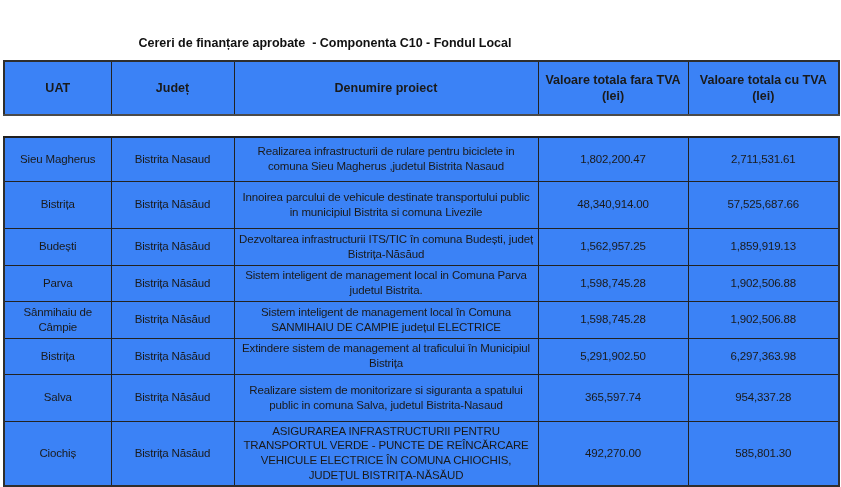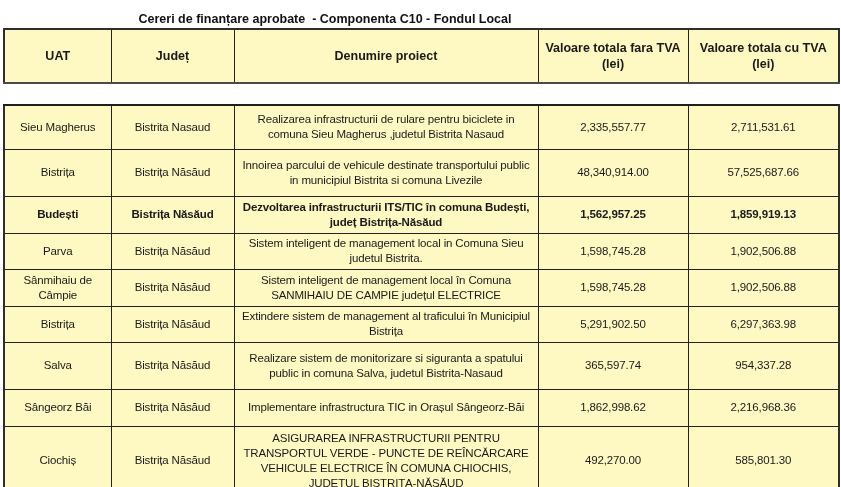--- a/index.html
+++ b/index.html
@@ -12,33 +12,34 @@
   .page {
     position: relative;
     width: 841px;
     height: 487px;
     background: #ffffff;
     overflow: hidden;
   }
   .doc-title {
     width: 650px;
     padding-top: 12px;
-    padding-bottom: 2px;
+    padding-bottom: 10px;
     text-align: center;
     font-size: 12.5px;
     font-weight: bold;
     white-space: pre;
     color: #111;
+    margin-top: 24px;
   }
   table {
     border-collapse: collapse;
     table-layout: fixed;
     margin-left: 3px;
     width: 835px;
-    background: #fef9c3;
+    background: #3b82f6;
   }
   .header-table {
     border: 2px solid #2e2e2e;
     border-bottom: 2px solid #4a4a4a;
   }
   .data-table {
     margin-top: 20px;
     border: 2px solid #2e2e2e;
     border-top: 2px solid #1f1f1f;
   }
@@ -56,21 +57,21 @@
     line-height: 1.3;
   }
   td {
     font-size: 11.5px;
     letter-spacing: -0.15px;
     line-height: 1.3;
   }
   
   .data-table tr:nth-child(1) { height: 44px; }
   .data-table tr:nth-child(2) { height: 47px; }
-  .data-table tr:nth-child(3) { height: 37px; font-weight: bold; }
+  .data-table tr:nth-child(3) { height: 37px; }
   .data-table tr:nth-child(4) { height: 36px; }
   .data-table tr:nth-child(5) { height: 37px; }
   .data-table tr:nth-child(6) { height: 36px; }
   .data-table tr:nth-child(7) { height: 47px; }
   .data-table tr:nth-child(8) { height: 37px; }
   .data-table tr:nth-child(9) { height: 70px; }
 </style>
 </head>
 <body>
 
@@ -103,41 +104,41 @@
       <col style="width:123px">
       <col style="width:304px">
       <col style="width:150px">
       <col style="width:151px">
     </colgroup>
     <tbody id="table-body">
         <tr>
       <td>Sieu Magherus</td>
       <td>Bistrita Nasaud</td>
       <td>Realizarea infrastructurii de rulare pentru biciclete in comuna Sieu Magherus ,judetul Bistrita Nasaud</td>
-      <td>2,335,557.77</td>
+      <td>1,802,200.47</td>
       <td>2,711,531.61</td>
     </tr>
         <tr>
       <td>Bistrița</td>
       <td>Bistrița Năsăud</td>
       <td>Innoirea parcului de vehicule destinate transportului public in municipiul Bistrita si comuna Livezile</td>
       <td>48,340,914.00</td>
       <td>57,525,687.66</td>
     </tr>
         <tr>
       <td>Budești</td>
       <td>Bistrița Năsăud</td>
       <td>Dezvoltarea infrastructurii ITS/TIC în comuna Budești, județ Bistrița-Năsăud</td>
       <td>1,562,957.25</td>
       <td>1,859,919.13</td>
     </tr>
         <tr>
       <td>Parva</td>
       <td>Bistrița Năsăud</td>
-      <td>Sistem inteligent de management local in Comuna Sieu judetul Bistrita.</td>
+      <td>Sistem inteligent de management local in Comuna Parva judetul Bistrita.</td>
       <td>1,598,745.28</td>
       <td>1,902,506.88</td>
     </tr>
         <tr>
       <td>Sânmihaiu de Câmpie</td>
       <td>Bistrița Năsăud</td>
       <td>Sistem inteligent de management local în Comuna SANMIHAIU DE CAMPIE județul ELECTRICE</td>
       <td>1,598,745.28</td>
       <td>1,902,506.88</td>
     </tr>
@@ -149,27 +150,20 @@
       <td>6,297,363.98</td>
     </tr>
         <tr>
       <td>Salva</td>
       <td>Bistrița Năsăud</td>
       <td>Realizare sistem de monitorizare si siguranta a spatului public in comuna Salva, judetul Bistrita-Nasaud</td>
       <td>365,597.74</td>
       <td>954,337.28</td>
     </tr>
         <tr>
-      <td>Sângeorz Băi</td>
-      <td>Bistrița Năsăud</td>
-      <td>Implementare infrastructura TIC in Orașul Sângeorz-Băi</td>
-      <td>1,862,998.62</td>
-      <td>2,216,968.36</td>
-    </tr>
-        <tr>
       <td>Ciochiș</td>
       <td>Bistrița Năsăud</td>
       <td>ASIGURAREA INFRASTRUCTURII PENTRU TRANSPORTUL VERDE - PUNCTE DE REÎNCĂRCARE VEHICULE ELECTRICE ÎN COMUNA CHIOCHIS, JUDEȚUL BISTRIȚA-NĂSĂUD</td>
       <td>492,270.00</td>
       <td>585,801.30</td>
     </tr>
       </tbody>
   </table>
 
 </div>

